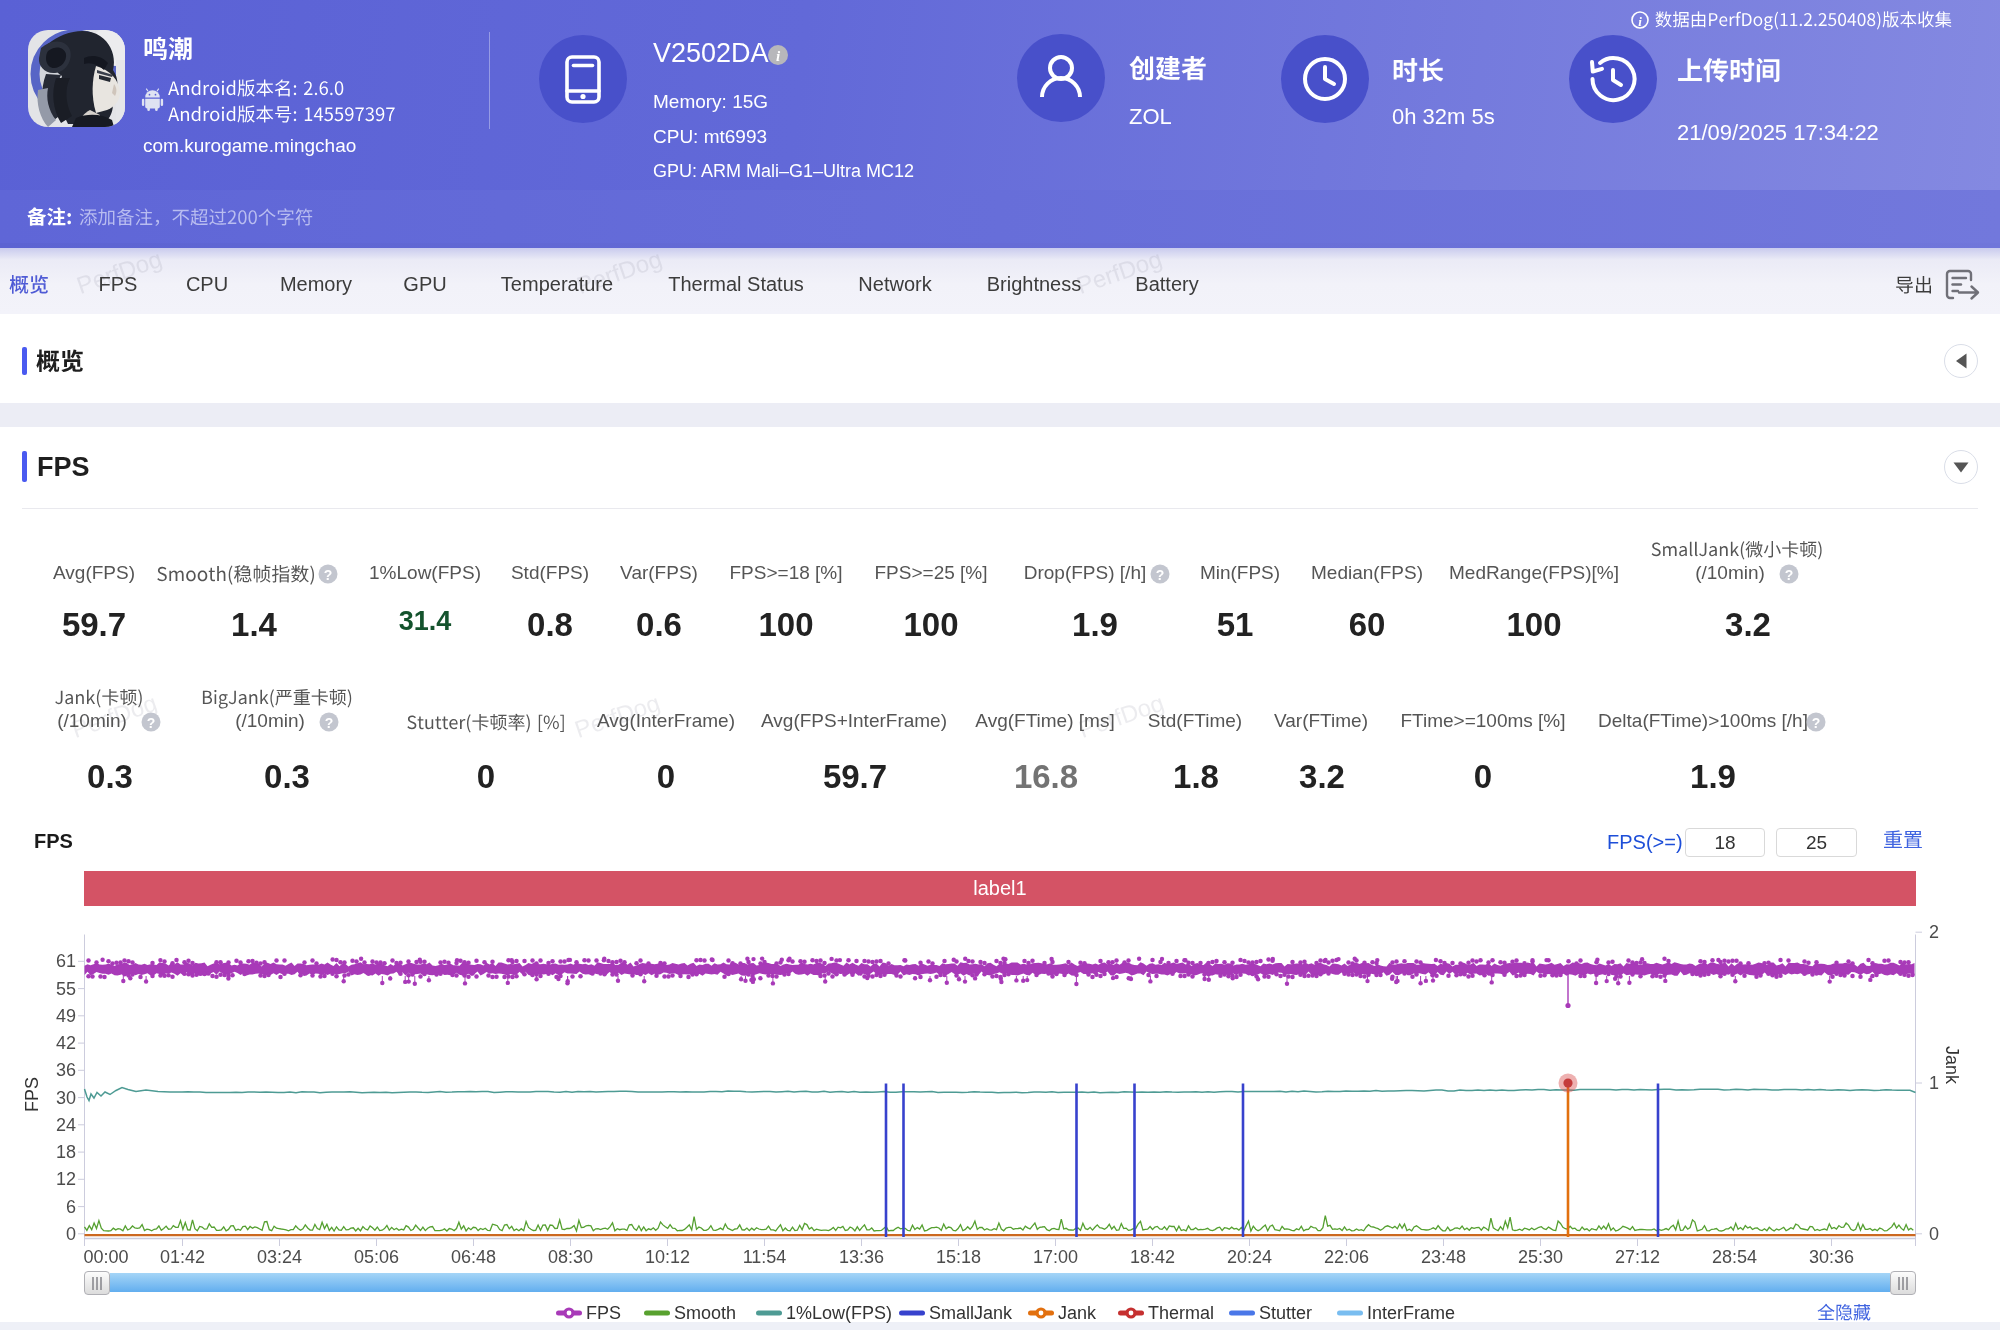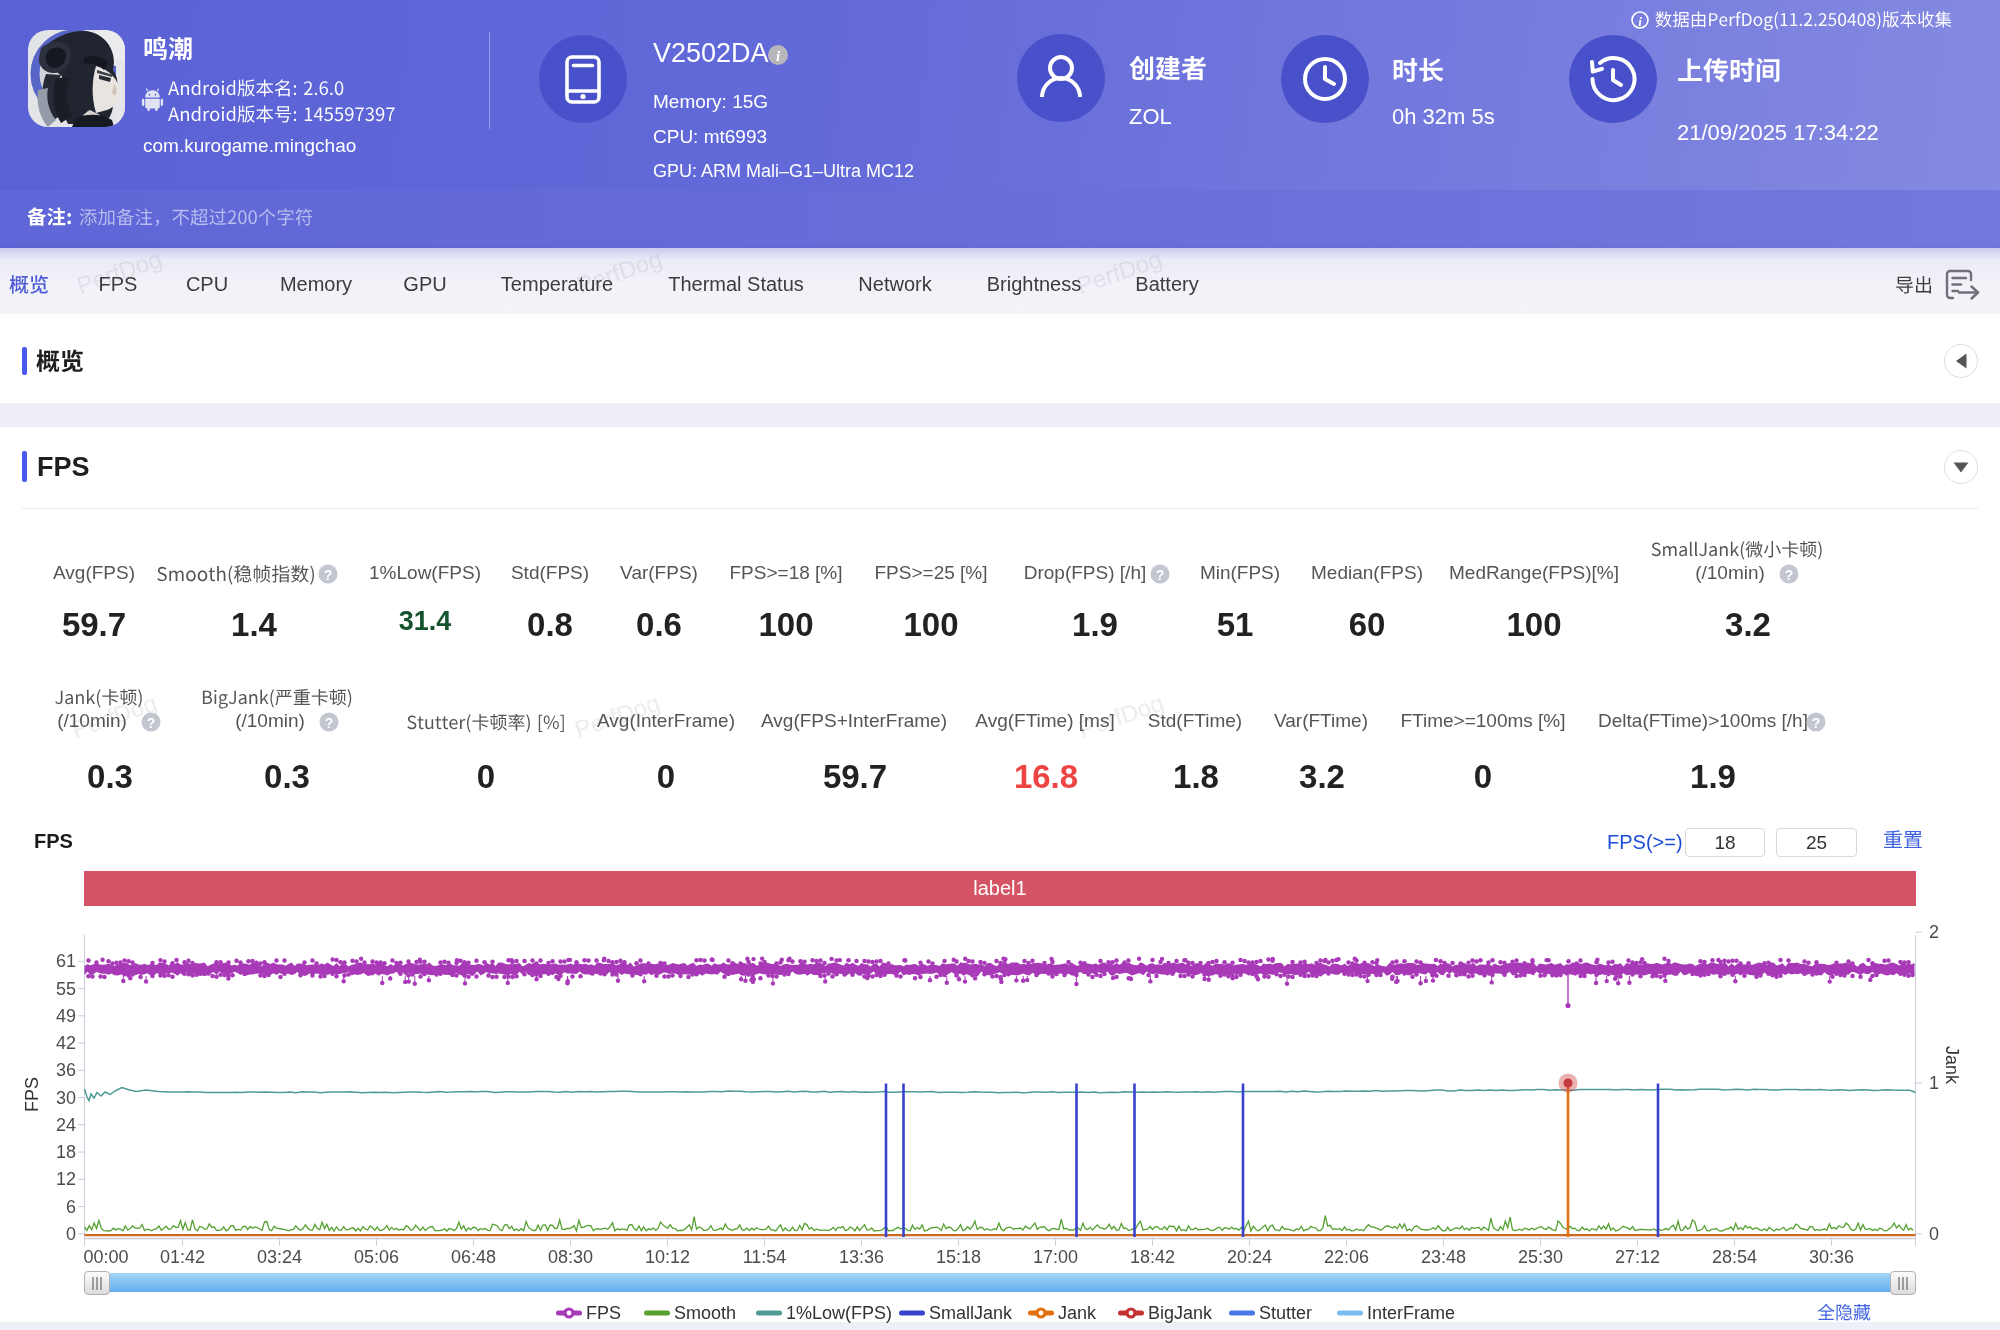--- a/index.html
+++ b/index.html
@@ -65,21 +65,21 @@
 <div class="a" style="left:92px;top:710px;font-size:19px;color:#555;transform:translateX(-50%);white-space:nowrap">(/10min)</div>
 <div class="a" style="left:110px;top:758px;font-size:33px;font-weight:bold;color:#222;transform:translateX(-50%);white-space:nowrap">0.3</div>
 <div class="a" style="left:270px;top:710px;font-size:19px;color:#555;transform:translateX(-50%);white-space:nowrap">(/10min)</div>
 <div class="a" style="left:287px;top:758px;font-size:33px;font-weight:bold;color:#222;transform:translateX(-50%);white-space:nowrap">0.3</div>
 <div class="a" style="left:486px;top:758px;font-size:33px;font-weight:bold;color:#222;transform:translateX(-50%);white-space:nowrap">0</div>
 <div class="a" style="left:666px;top:710px;font-size:19px;color:#555;transform:translateX(-50%);white-space:nowrap">Avg(InterFrame)</div>
 <div class="a" style="left:666px;top:758px;font-size:33px;font-weight:bold;color:#222;transform:translateX(-50%);white-space:nowrap">0</div>
 <div class="a" style="left:854px;top:710px;font-size:19px;color:#555;transform:translateX(-50%);white-space:nowrap">Avg(FPS+InterFrame)</div>
 <div class="a" style="left:855px;top:758px;font-size:33px;font-weight:bold;color:#222;transform:translateX(-50%);white-space:nowrap">59.7</div>
 <div class="a" style="left:1045px;top:710px;font-size:19px;color:#555;transform:translateX(-50%);white-space:nowrap">Avg(FTime) [ms]</div>
-<div class="a" style="left:1046px;top:758px;font-size:33px;font-weight:bold;color:#ef4444;transform:translateX(-50%);white-space:nowrap">16.8</div>
+<div class="a" style="left:1046px;top:758px;font-size:33px;font-weight:bold;color:#737373;transform:translateX(-50%);white-space:nowrap">16.8</div>
 <div class="a" style="left:1195px;top:710px;font-size:19px;color:#555;transform:translateX(-50%);white-space:nowrap">Std(FTime)</div>
 <div class="a" style="left:1196px;top:758px;font-size:33px;font-weight:bold;color:#222;transform:translateX(-50%);white-space:nowrap">1.8</div>
 <div class="a" style="left:1321px;top:710px;font-size:19px;color:#555;transform:translateX(-50%);white-space:nowrap">Var(FTime)</div>
 <div class="a" style="left:1322px;top:758px;font-size:33px;font-weight:bold;color:#222;transform:translateX(-50%);white-space:nowrap">3.2</div>
 <div class="a" style="left:1483px;top:710px;font-size:19px;color:#555;transform:translateX(-50%);white-space:nowrap">FTime&gt;=100ms [%]</div>
 <div class="a" style="left:1483px;top:758px;font-size:33px;font-weight:bold;color:#222;transform:translateX(-50%);white-space:nowrap">0</div>
 <div class="a" style="left:1703px;top:710px;font-size:19px;color:#555;transform:translateX(-50%);white-space:nowrap">Delta(FTime)&gt;100ms [/h]</div>
 <div class="a" style="left:1713px;top:758px;font-size:33px;font-weight:bold;color:#222;transform:translateX(-50%);white-space:nowrap">1.9</div>
 <div class="a" style="left:34px;top:830px;font-size:20px;font-weight:bold;color:#1a1a1a">FPS</div>
 <div class="a" style="left:1607px;top:831px;font-size:20px;color:#1d4ed8">FPS(&gt;=)</div>
@@ -87,21 +87,21 @@
 <div class="a" style="left:1776px;top:828px;width:81px;height:29px;background:#fff;border:1px solid #d9d9d9;border-radius:4px;font-size:19px;color:#333;text-align:center;line-height:27px">25</div>
 <div class="a" style="left:84px;top:871px;width:1832px;height:35px;background:#d45365;color:#fff;font-size:20px;text-align:center;line-height:35px">label1</div>
 <div class="a" style="left:110px;top:1273px;width:1780px;height:19px;background:linear-gradient(to bottom,#a5d5f7,#62aeef)"></div>
 <div class="a" style="left:84px;top:1271px;width:26px;height:24px;background:linear-gradient(to bottom,#fcfcfc,#dcdcdc);border:1px solid #b0b0b5;border-radius:4px"></div>
 <div class="a" style="left:1890px;top:1271px;width:26px;height:24px;background:linear-gradient(to bottom,#fcfcfc,#dcdcdc);border:1px solid #b0b0b5;border-radius:4px"></div>
 <div class="a" style="left:586px;top:1303px;font-size:18px;color:#333">FPS</div>
 <div class="a" style="left:674px;top:1303px;font-size:18px;color:#333">Smooth</div>
 <div class="a" style="left:786px;top:1303px;font-size:18px;color:#333">1%Low(FPS)</div>
 <div class="a" style="left:929px;top:1303px;font-size:18px;color:#333">SmallJank</div>
 <div class="a" style="left:1058px;top:1303px;font-size:18px;color:#333">Jank</div>
-<div class="a" style="left:1148px;top:1303px;font-size:18px;color:#333">BigJank</div>
+<div class="a" style="left:1148px;top:1303px;font-size:18px;color:#333">Thermal</div>
 <div class="a" style="left:1259px;top:1303px;font-size:18px;color:#333">Stutter</div>
 <div class="a" style="left:1367px;top:1303px;font-size:18px;color:#333">InterFrame</div>
 <svg class="a" style="left:0;top:0;z-index:5" width="2000" height="1330" viewBox="0 0 2000 1330">
     <g stroke="#ccd" stroke-width="1" fill="none">
       <path d="M84.5 934.5 V1246"></path>
       <path d="M1915.5 934.5 V1246"></path>
       <path d="M84.5 1238.5 H1915.5" stroke-width="1.5"></path>
       <path d="M78 1233.8 H84.5"></path>
       <path d="M78 1206.6 H84.5"></path>
       <path d="M78 1179.3 H84.5"></path>

